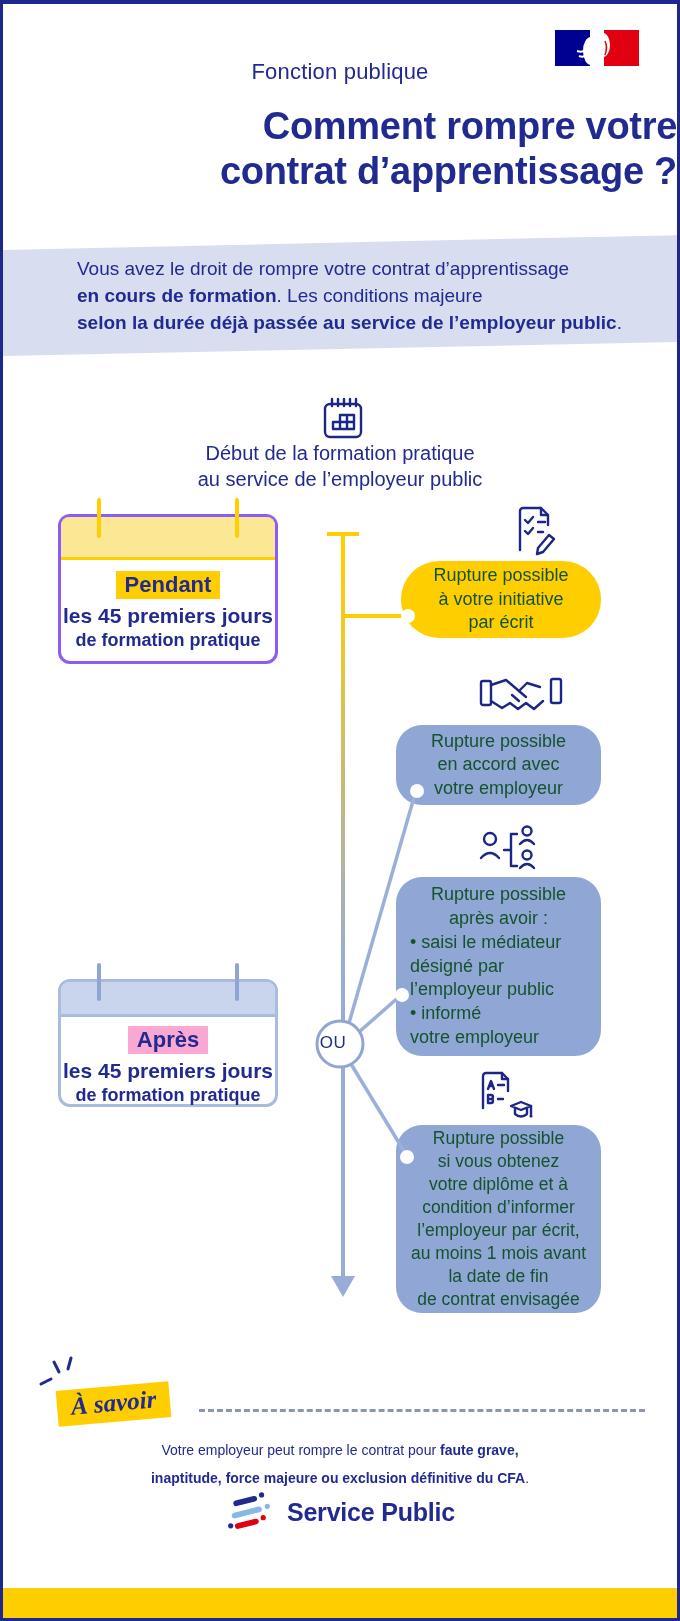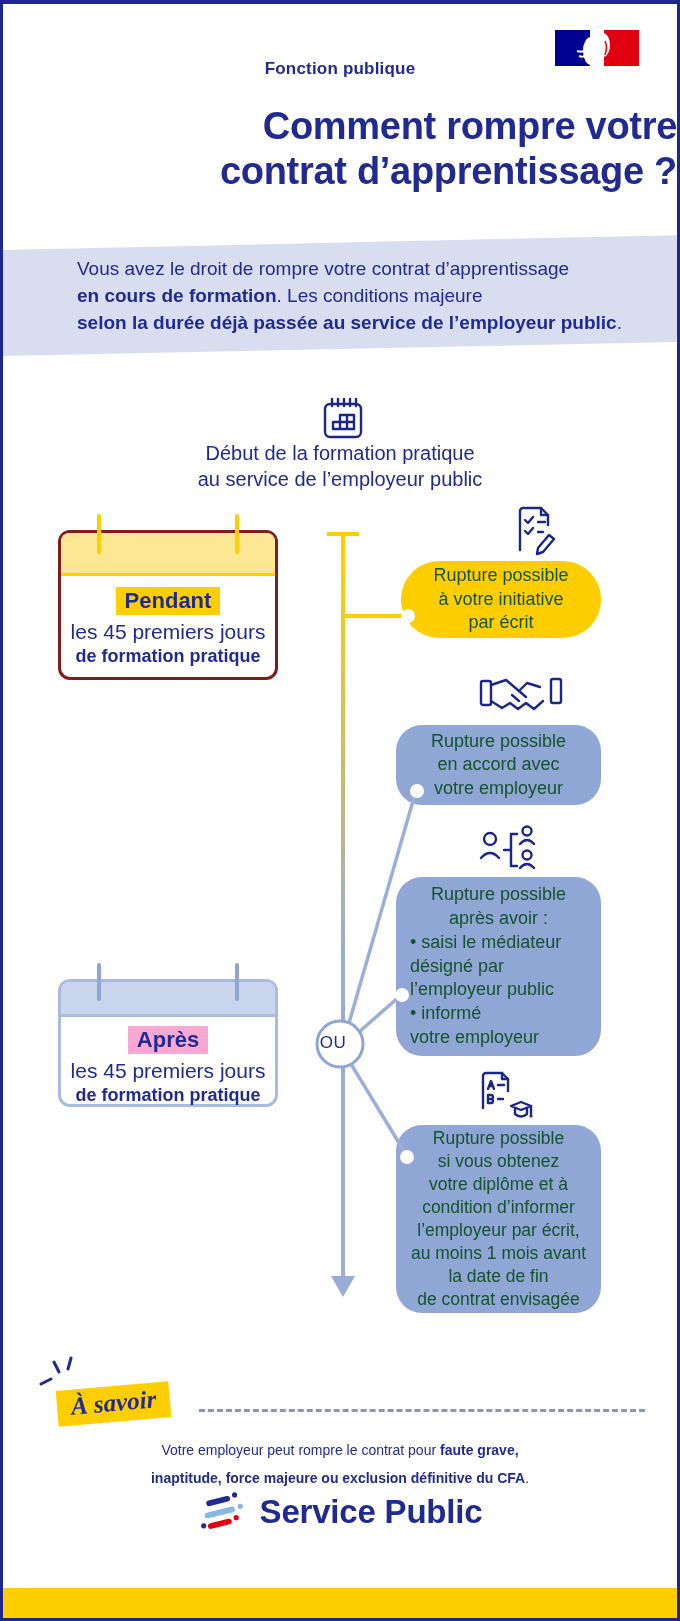--- a/index.html
+++ b/index.html
@@ -6,50 +6,50 @@
   #page{
     position:relative;width:680px;height:1621px;background:#ffffff;
     border:3px solid #1e278b;border-top-width:4px;box-sizing:border-box;
     font-family:"Liberation Sans", sans-serif;color:#212a8f;overflow:hidden;
   }
   .pre{white-space:pre-line;}
   .abs{position:absolute;}
   .center{text-align:center;left:0;right:0;}
 
   
-  .kicker{top:55px;font-size:17px;font-weight:bold;letter-spacing:.2px;}
+  .kicker{top:55px;font-size:22px;font-weight:normal;letter-spacing:.2px;}
   .flag{top:25px;right:36px;width:88px;height:38px;}
   .title{top:100px;font-size:38px;line-height:45px;font-weight:bold;letter-spacing:-.3px;text-align:right;}
 
   
   .band{top:231px;left:0;width:680px;height:121px;background:#d8deef;
         clip-path:polygon(0 15px,100% 0,100% 107px,0 121px);}
   .band-text{top:251px;left:74px;font-size:19px;line-height:27px;}
   .band-text b{font-weight:bold;}
 
   
   .cal-icon{top:391px;left:316px;width:48px;height:50px;}
   .start-title{top:436px;font-size:20px;line-height:26px;font-weight:normal;}
 
   
   .card{position:absolute;left:55px;width:220px;background:#fff;border-radius:12px;box-sizing:border-box;}
-  .card.yellow{top:510px;height:150px;border:3px solid #7f1d1d;margin-top:16px;}
+  .card.yellow{top:510px;height:150px;border:3px solid #8b5cf6;}
   .card.blue{top:975px;height:128px;border:3px solid #a9bcdf;}
   .card-head{height:40px;border-radius:8px 8px 0 0;}
   .card.yellow .card-head{background:#fce794;border-bottom:3px solid #ffce00;}
   .card.blue .card-head{height:32px;background:#c9d5ec;border-bottom:3px solid #a9bcdf;}
   .pin{position:absolute;top:-19px;width:4px;height:40px;border-radius:2px;}
   .card.yellow .pin{background:#ffce00;}
   .card.blue .pin{background:#8fa5d3;height:38px;}
   .pin.l{left:36px;} .pin.r{right:36px;}
   .card-body{text-align:center;padding-top:11px;}
   .hl{display:inline-block;font-size:22px;font-weight:bold;padding:1px 9px;}
   .card.yellow .hl{background:#ffce00;}
   .card.blue .hl{background:#f9a8d4;}
-  .card-l2{font-size:21px;font-weight:normal;margin-top:5px;}
+  .card-l2{font-size:21px;font-weight:bold;margin-top:5px;}
   .card-l3{font-size:18px;font-weight:bold;margin-top:2px;}
 
   
   .bubble{position:absolute;box-sizing:border-box;display:flex;flex-direction:column;
           justify-content:center;font-weight:normal;font-size:18px;line-height:1.3;
           text-align:center;color:#14532d;z-index:2;}
   .bubble.b1{left:398px;top:557px;width:200px;height:77px;border-radius:38px;background:#ffce00;}
   .bubble.b2{left:393px;top:721px;width:205px;height:80px;border-radius:26px;background:#90a6d4;}
   .bubble.b3{left:393px;top:873px;width:205px;height:179px;border-radius:26px;background:#90a6d4;line-height:1.32;}
   .bubble.b4{left:393px;top:1121px;width:205px;height:188px;border-radius:26px;background:#90a6d4;font-size:17.5px;line-height:23px;}
@@ -67,21 +67,21 @@
            font-family:"Liberation Serif", serif;font-style:italic;font-weight:bold;
            font-size:25px;padding:3px 14px 5px;transform:rotate(-5deg);z-index:2;}
   .burst{top:1350px;left:34px;width:42px;height:42px;}
   .dash-rule{top:1405px;left:196px;width:446px;border-top:3px dashed #8c96b1;height:0;}
 
   .note{top:1432px;font-size:14px;line-height:28px;}
   .note b{font-weight:bold;}
 
   
   .footer{top:1484px;left:0;right:0;display:flex;align-items:center;justify-content:center;gap:10px;}
-  .brand{font-size:33px;font-weight:bold;letter-spacing:-.2px;}
+  .brand{font-size:25px;font-weight:bold;letter-spacing:-.2px;}
   .bottom-band{left:0;right:0;bottom:0;height:30px;background:#ffce00;}
 
   svg .st{stroke:#1c2687;stroke-width:2.4;fill:none;stroke-linecap:round;stroke-linejoin:round;}
 </style>
 </head>
 <body>
 
 <div id="page">
 
   <div class="abs center kicker">Fonction publique</div>

